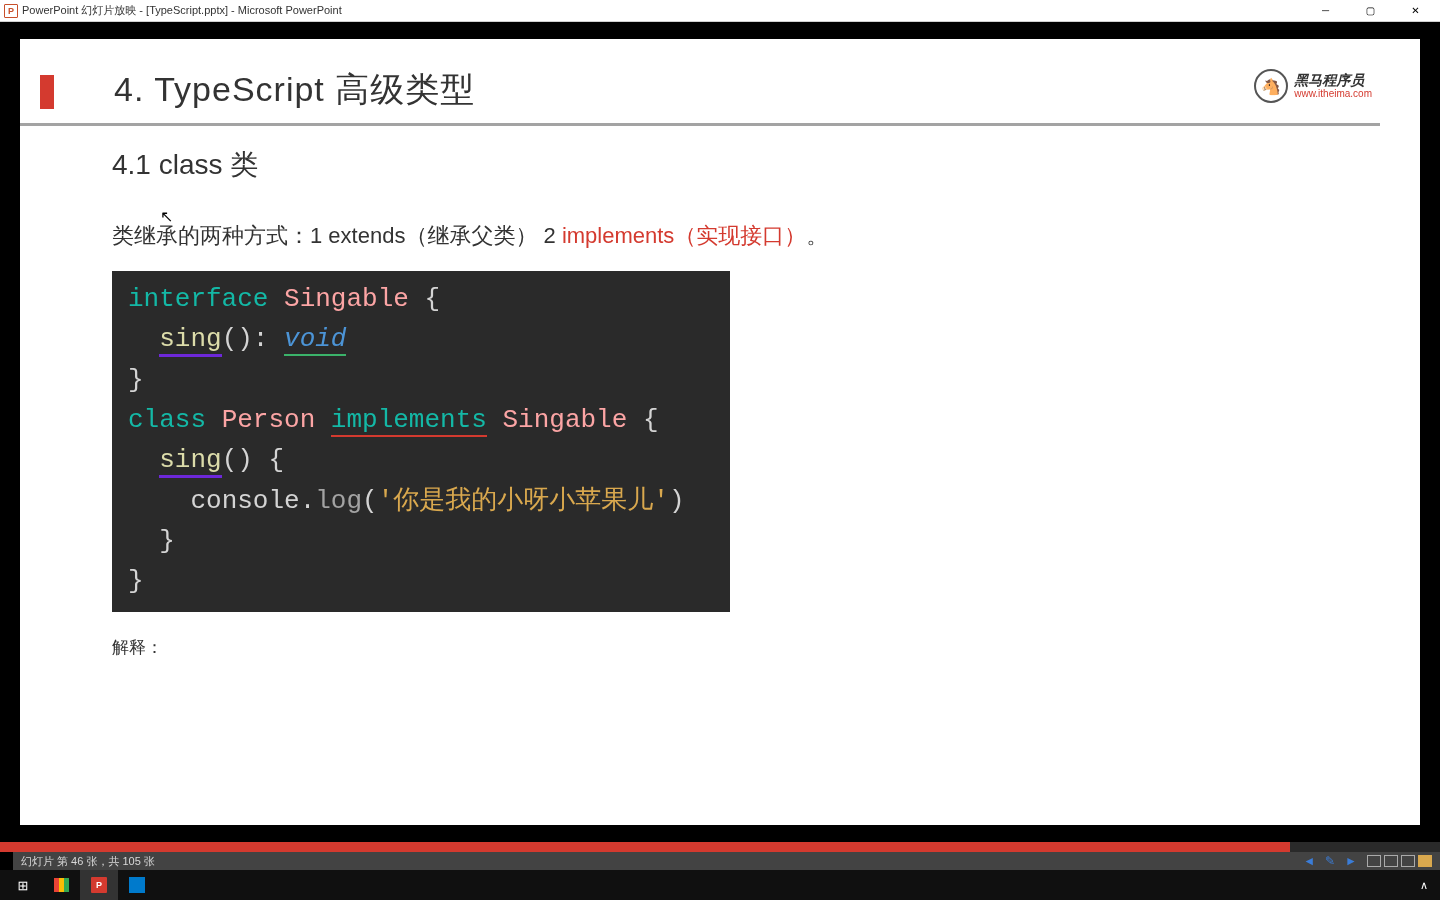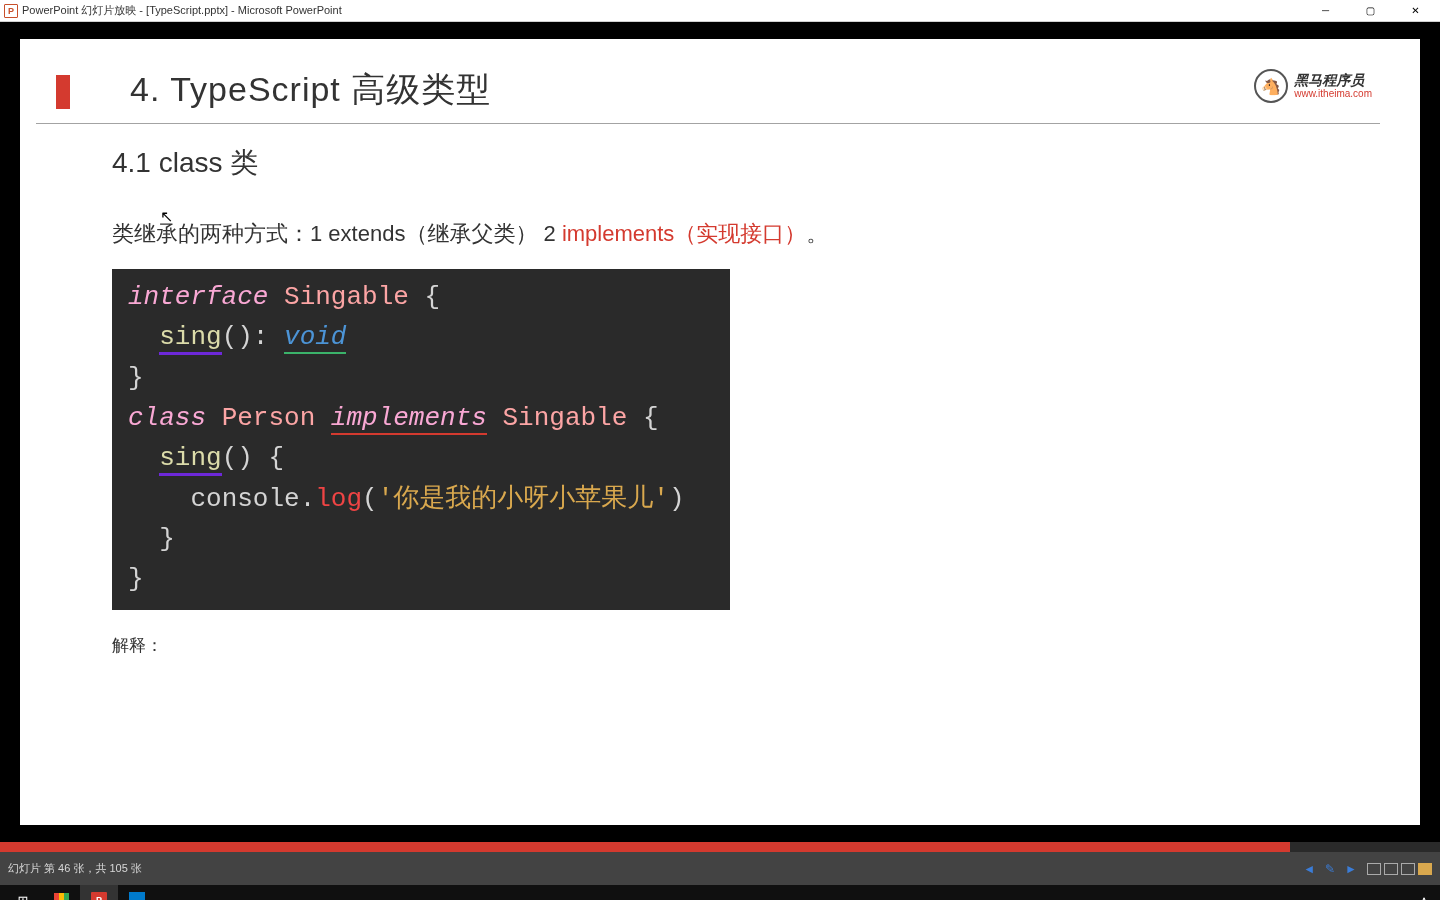--- a/index.html
+++ b/index.html
@@ -55,22 +55,22 @@
       height: 786px;
       background: #fff;
       position: relative;
       padding: 0;
     }
     
     .slide-header {
       display: flex;
       align-items: flex-start;
       padding: 28px 50px 10px 20px;
-      border-bottom: 1px solid #a3a3a3;
-      margin: 0 40px 0 16px;
+      border-bottom: 3px solid #a3a3a3;
+      margin: 0 40px 0 0;
     }
     .accent-bar {
       width: 14px;
       height: 34px;
       background: #d43a2f;
       margin-right: 60px;
       margin-top: 8px;
     }
     .slide-title {
       font-size: 34px;
@@ -125,25 +125,25 @@
     
     .code-block {
       background: #2a2a2a;
       padding: 8px 16px 10px 16px;
       font-family: Consolas, "Courier New", monospace;
       font-size: 26px;
       line-height: 1.55;
       width: 618px;
       margin-bottom: 18px;
     }
-    .code-block .c-kw { color: #f9a8d4; font-style: italic; }
+    .code-block .c-kw { color: #14b8a6; }
     .code-block .c-type { color: #fca5a5; }
     .code-block .c-fn { color: #dcdcaa; }
     .code-block .c-punc { color: #d4d4d4; }
-    .code-block .c-method { color: #ef4444; }
+    .code-block .c-method { color: #a3a3a3; }
     .code-block .c-void { color: #4c94d6; font-style: italic; }
     .code-block .c-str { color: #d9a84e; }
     .c-sing { border-bottom: 3px solid #6d28d9; padding-bottom: 0px; display:inline-block; line-height:1.1; }
     .c-void-u { border-bottom: 2px solid #3bb36a; padding-bottom: 0px; display:inline-block; line-height:1.1;}
     .c-impl { border-bottom: 2px solid #d43a2f; padding-bottom: 0px; display:inline-block; line-height:1.1;}
     .explain {
       font-size: 17px;
       margin-top: 24px;
     }
     .explain-list {
@@ -166,28 +166,29 @@
     .progress-remain {
       position: absolute;
       right: 0;
       top: 0;
       height: 10px;
       width: 150px;
       background: #2a2a2a;
     }
     
     .statusbar {
-      height: 33px;
+      height: 18px;
       background: #434343;
       color: #d8d8d8;
       font-size: 11px;
       display: flex;
       align-items: center;
       justify-content: space-between;
       padding: 0 8px;
+      margin-left: 13px;
     }
     .status-right { display: flex; align-items: center; gap: 10px; }
     .status-icons { display: flex; gap: 3px; }
     .sicon {
       width: 14px; height: 12px;
       border: 1px solid #aaa;
       display: inline-block;
     }
     .sicon.active { background: #d9a84e; border-color:#d9a84e; }
     

